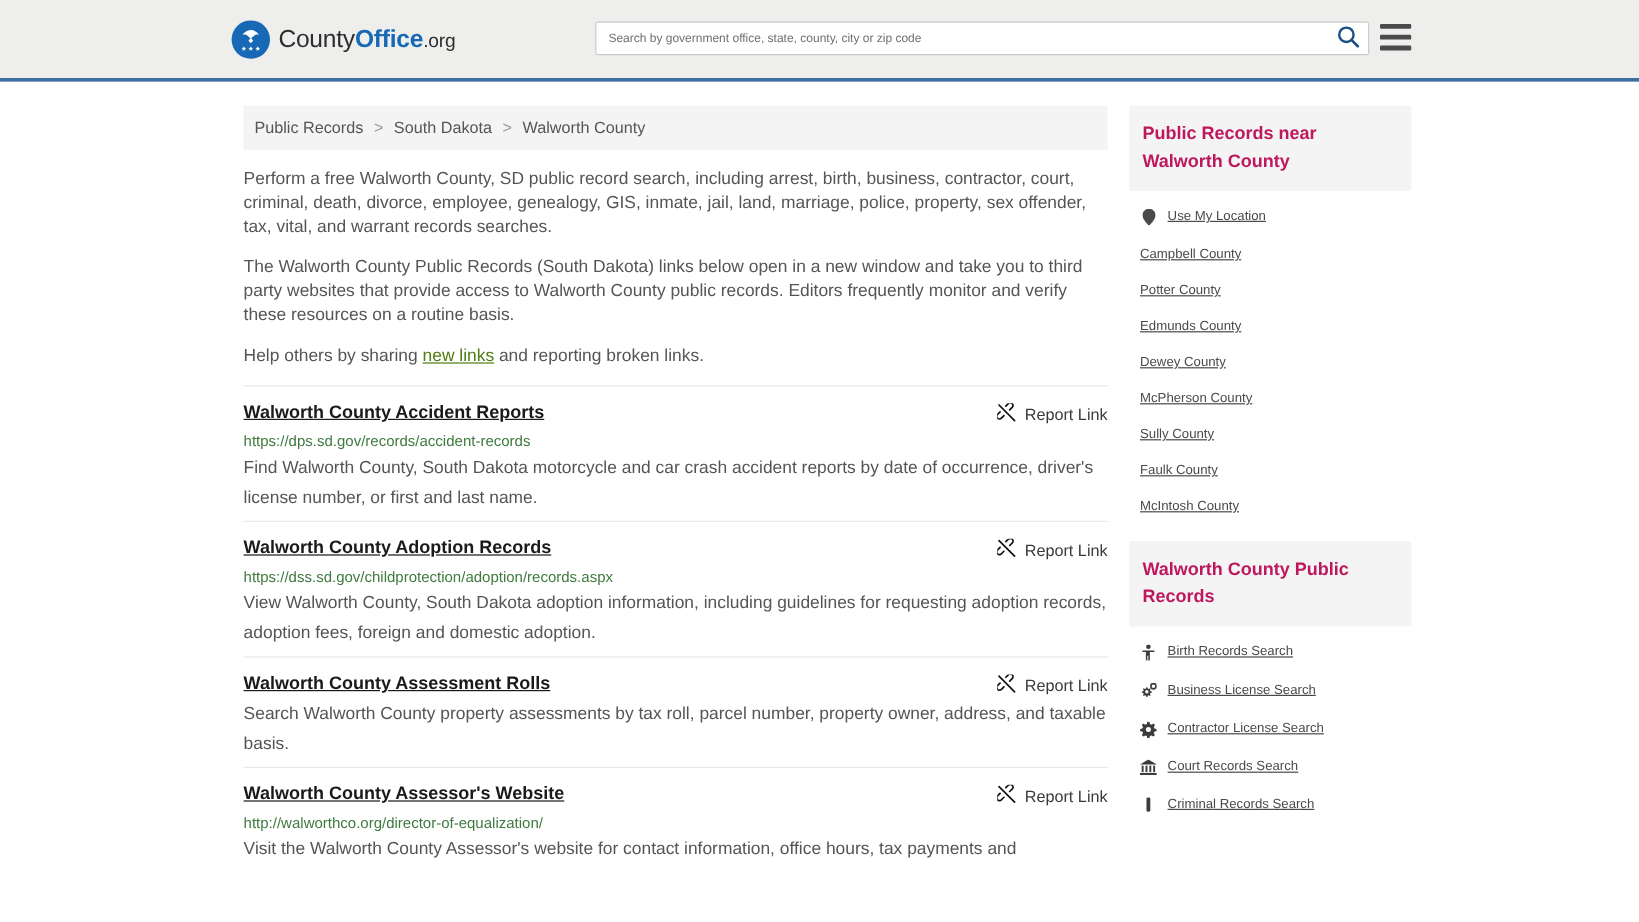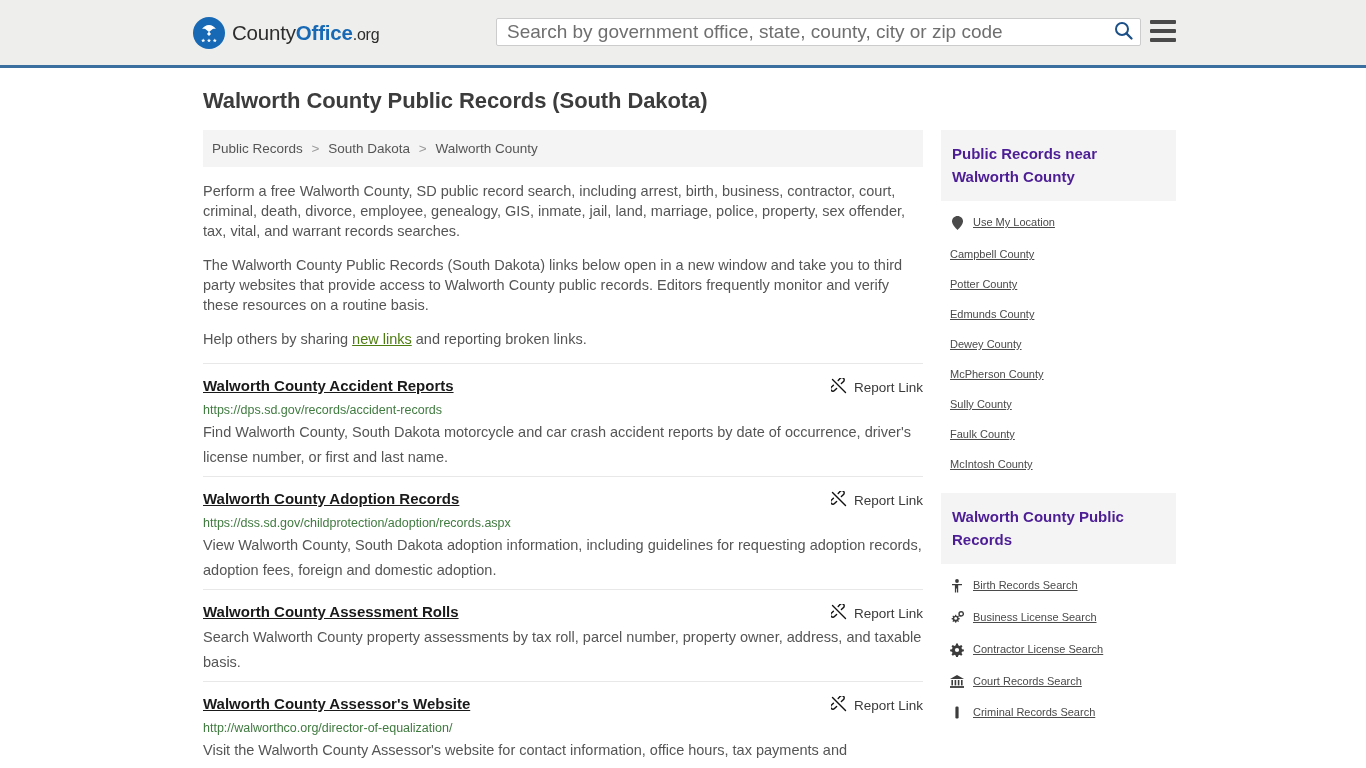--- a/index.html
+++ b/index.html
@@ -54,21 +54,21 @@
     background: #ffffff;
     border: 1px solid #cccccc;
     border-radius: 2px;
   }
   .search-input {
     border: 0;
     outline: none;
     flex: 1;
     height: 26px;
     padding: 0 10px;
-    font-size: 19px;
+    font-size: 10px;
     color: #333;
     font-family: "Liberation Sans", sans-serif;
     background: transparent;
   }
   .search-input::placeholder { color: #6f6f6f; }
   .search-btn {
     width: 34px; height: 26px;
     display: flex; align-items: center; justify-content: center;
     background: transparent; border: 0; cursor: pointer;
   }
@@ -165,21 +165,21 @@
     line-height: 25px;
     color: #555555;
   }
 
   
   .side-box-head {
     background: #f4f4f4;
     padding: 12px 11px 13px 11px;
     font-size: 15px;
     font-weight: bold;
-    color: #4c1d95;
+    color: #be185d;
     line-height: 23px;
   }
   .side-list { padding: 6px 0 0 0; margin: 0; list-style: none; }
   .side-list li {
     display: flex;
     align-items: flex-start;
     gap: 9px;
     padding: 9px 0 9px 9px;
     font-size: 11px;
   }
@@ -229,21 +229,20 @@
 
   <div class="hamburger">
     <i></i>
     <i></i>
     <i></i>
   </div>
 </div>
 
 <div class="page">
 
-  <h1 class="page-title">Walworth County Public Records (South Dakota)</h1>
 
   <div class="columns">
 
     <div class="main-col">
 
       <div class="breadcrumb">
         <a href="#">Public Records</a>
         <span class="sep">&gt;</span>
         <a href="#">South Dakota</a>
         <span class="sep">&gt;</span>

